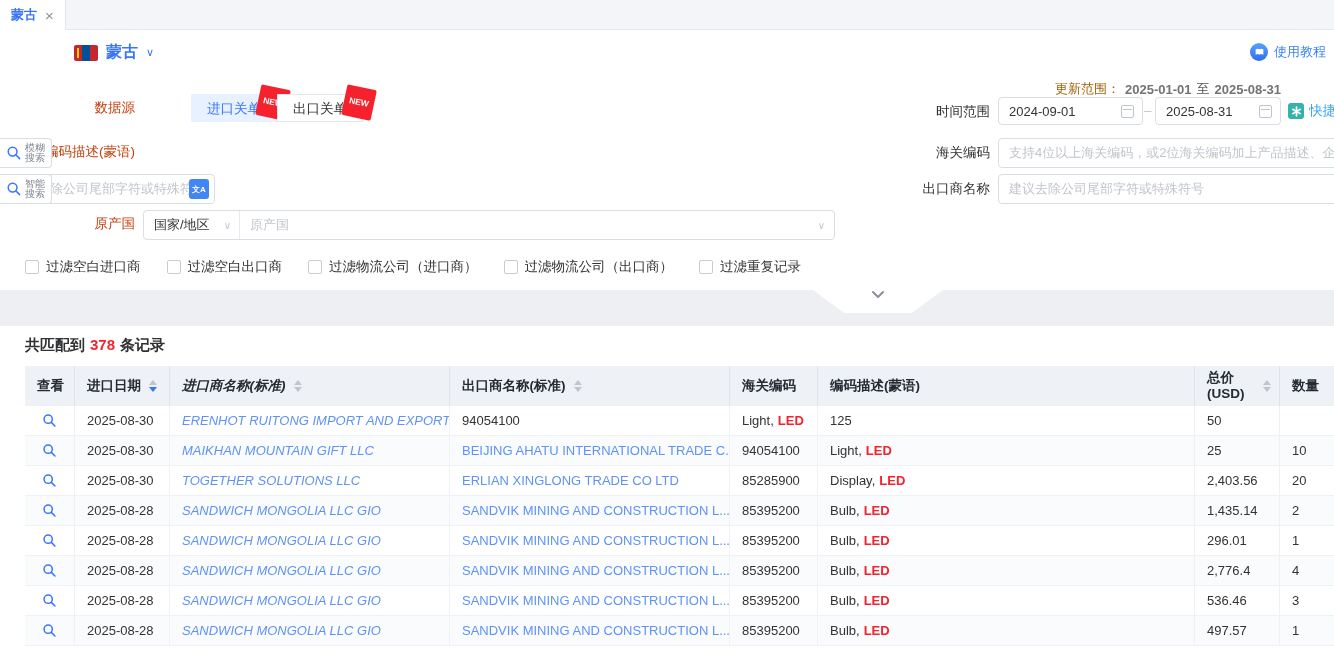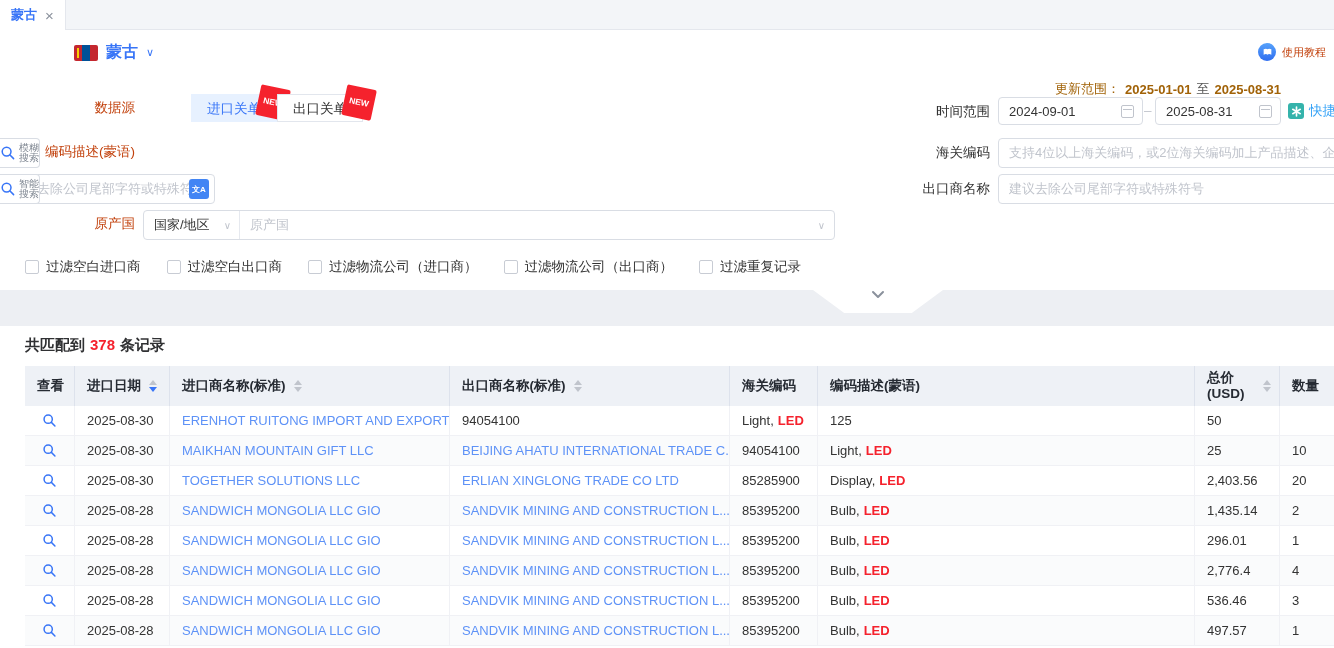--- a/index.html
+++ b/index.html
@@ -19,40 +19,40 @@
   .country { position:absolute; left:74px; top:12px; display:flex; align-items:center; gap:8px; cursor:pointer; }
   .flag { position:relative; width:24px; height:16px; display:inline-block;
     background:linear-gradient(90deg,#c4272f 0 33%,#015197 33% 67%,#c4272f 67% 100%);
     border-radius:2px; overflow:hidden; }
   .flag i { position:absolute; left:3px; top:3px; width:2px; height:10px; background:#f9cf02; }
   .country-name { color:#3875f7; font-size:16px; font-weight:bold; }
   .chev { color:#3875f7; font-size:11px; }
   .tutorial { position:absolute; right:8px; top:13px; display:flex; align-items:center; gap:6px; cursor:pointer; }
   .tut-icon { width:18px; height:18px; border-radius:50%;
     background:linear-gradient(180deg,#57a2fb,#2f6ef0); display:flex; align-items:center; justify-content:center; }
-  .tutorial span.txt { color:#c2410c; font-size:11px; }
+  .tutorial span.txt { color:#3b82f6; font-size:13px; }
 
   
   .filter-panel { position:relative; height:212px; background:#fff; font-size:13.5px; }
   .flabel { position:absolute; width:110px; text-align:right; color:#c2410c; line-height:28px; }
   .rlabel { position:absolute; width:110px; text-align:right; color:#333; line-height:30px; left:880px; }
 
   
   .ds-label { left:25px; top:16px; }
   .ds-tabs { position:absolute; left:143px; top:16px; display:flex;padding-left:48px; }
   .ds-tab { position:relative; height:28px; padding:0 15px; line-height:28px; font-size:13.5px;
     background:#fff; border:1px solid #e2e6ed; color:#333; cursor:pointer; }
   .ds-tab.active { background:#e7f1ff; border-color:#e7f1ff; color:#3875f7; }
   .new-badge { position:absolute; top:-8px; right:-12px; background:#f5222d; color:#fff;
     font-size:8.5px; font-weight:bold; padding:1px 5px 2px; border-radius:2px; transform:rotate(12deg); }
 
   
   .update-range { position:absolute; right:53px; top:2px; font-size:13px; display:flex; gap:5px; align-items:center; }
   .ur-label { color:#a16207; }
-  .ur-date { color:#a16207; font-weight:bold; }
+  .ur-date { color:#737373; font-weight:bold; }
   .ur-to { color:#555; }
 
   
   .tr-label { top:19px; }
   .date-input { position:absolute; top:19px; height:28px; border:1px solid #d9dde4; border-radius:4px;
     background:#fff; display:flex; align-items:center; padding:0 8px 0 10px; font-size:13px; color:#333; }
   .date-input .val { flex:1; }
   .cal-icon { position:relative; width:13px; height:13px; border:1px solid #c0c4cc; border-radius:2px; }
   .cal-icon::before { content:""; position:absolute; left:1px; right:1px; top:3px; height:1px; background:#c0c4cc; }
   .date-dash { position:absolute; left:1144px; top:19px; line-height:28px; color:#c0c4cc; }
@@ -62,21 +62,21 @@
 
   
   .tinput { position:absolute; height:30px; border:1px solid #d9dde4; border-radius:4px; background:#fff;
     display:flex; align-items:center; padding:0 8px 0 10px; font-size:13px; }
   .tinput .val { color:#333; }
   .tinput .ph, .ph { color:#c0c4cc; white-space:nowrap; overflow:hidden; }
   .trans-icon { position:absolute; right:5px; top:4px; width:20px; height:20px; background:#4285f4;
     border-radius:3px; color:#fff; font-size:8px; font-weight:bold; display:flex; align-items:center;
     justify-content:center; cursor:pointer; letter-spacing:0; }
   .search-btn { position:absolute; height:30px; border:1px solid #d9dde4; border-left:none;
-    border-radius:0 4px 4px 0; background:#fff; display:flex; align-items:center; gap:3px; padding:0 0; cursor:pointer; }
+    border-radius:0 4px 4px 0; background:#fff; display:flex; align-items:center; gap:3px; padding:0 6px; cursor:pointer; }
   .search-txt { font-size:10px; line-height:10.5px; color:#7d8590; }
   .row-code { top:60px; } .row-imp { top:96px; } .row-org { top:132px; }
   .r-input { left:998px; width:345px; border-radius:4px 0 0 4px; }
 
   
   .origin-input { position:absolute; left:143px; top:132px; width:692px; height:30px;
     border:1px solid #d9dde4; border-radius:4px; background:#fff; display:flex; align-items:center; }
   .origin-select { width:96px; height:100%; display:flex; align-items:center; justify-content:space-between;
     padding:0 8px 0 10px; border-right:1px solid #e6e9ef; cursor:pointer; font-size:13px; color:#333; }
   .origin-select .chev-s, .origin-end { color:#c0c4cc; font-size:10px; }
@@ -108,21 +108,21 @@
   .caret { width:0; height:0; border-left:4px solid transparent; border-right:4px solid transparent; }
   .caret.up { border-bottom:5px solid #c0c4cc; }
   .caret.down { border-top:5px solid #c0c4cc; }
   .sort.desc .caret.down { border-top-color:#3875f7; }
   .tr { display:flex; height:30px; border-bottom:1px solid #f0f1f5; background:#fff; }
   .tr:nth-child(even) { background:#fafbfc; }
   .td { padding:0 8px 0 12px; line-height:29px; border-right:1px solid #f0f1f5;
     white-space:nowrap; overflow:hidden; }
   .th:nth-child(1),.td:nth-child(1){ width:50px; }
   .th:nth-child(2),.td:nth-child(2){ width:95px; }
-  .th:nth-child(3),.td:nth-child(3){ width:280px; }
+  .th:nth-child(3),.td:nth-child(3){ width:280px;font-style:italic; }
   .th:nth-child(4),.td:nth-child(4){ width:280px; }
   .th:nth-child(5),.td:nth-child(5){ width:88px; }
   .th:nth-child(6),.td:nth-child(6){ width:377px; }
   .th:nth-child(7),.td:nth-child(7){ width:85px; }
   .th:nth-child(8),.td:nth-child(8){ width:85px; }
   .c-view { display:flex; align-items:center; justify-content:center; padding:0; cursor:pointer; }
   .td a { color:#5e92f7; text-decoration:none; cursor:pointer; }
   .led { color:#f5222d; font-weight:bold; margin-left:4px; }
 </style>
 </head>

